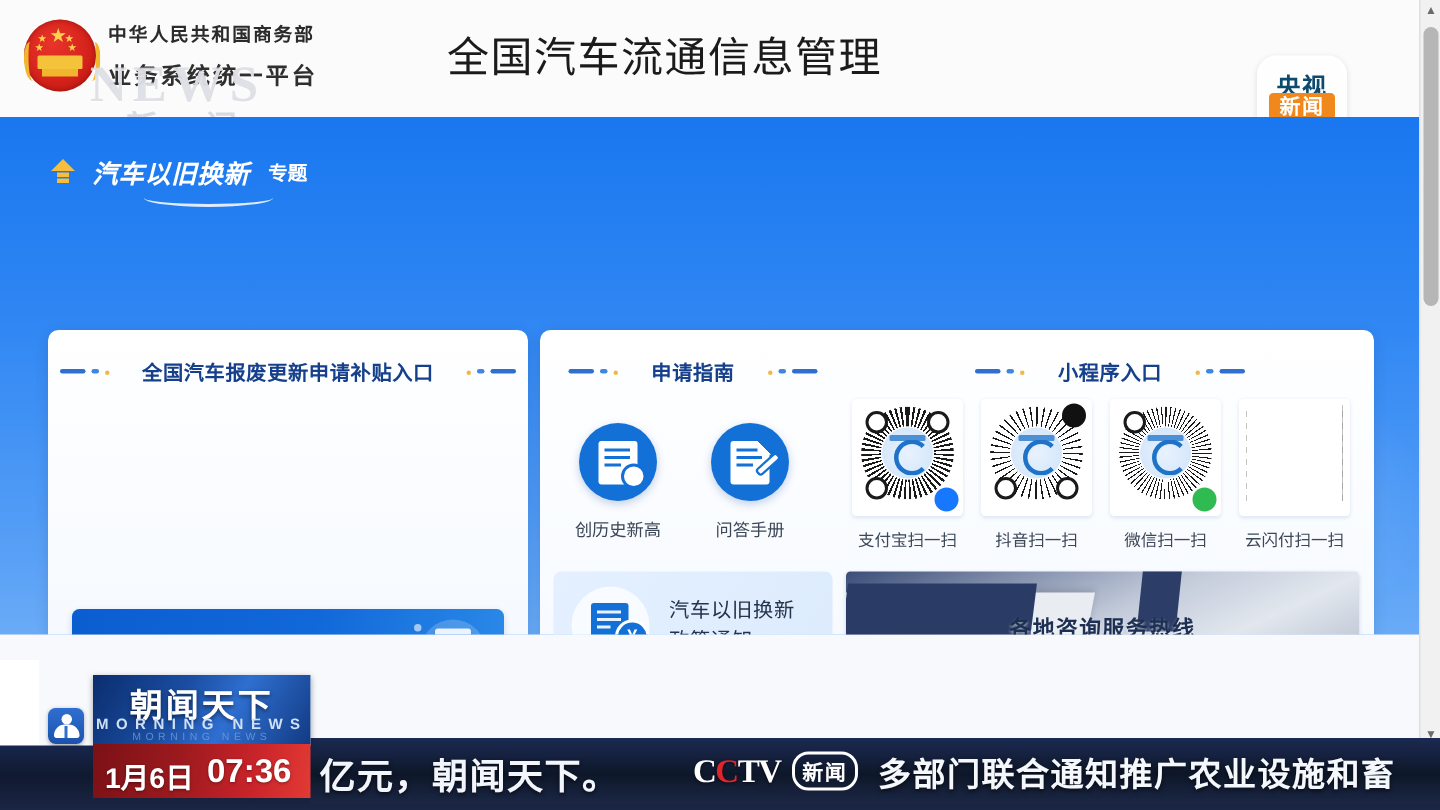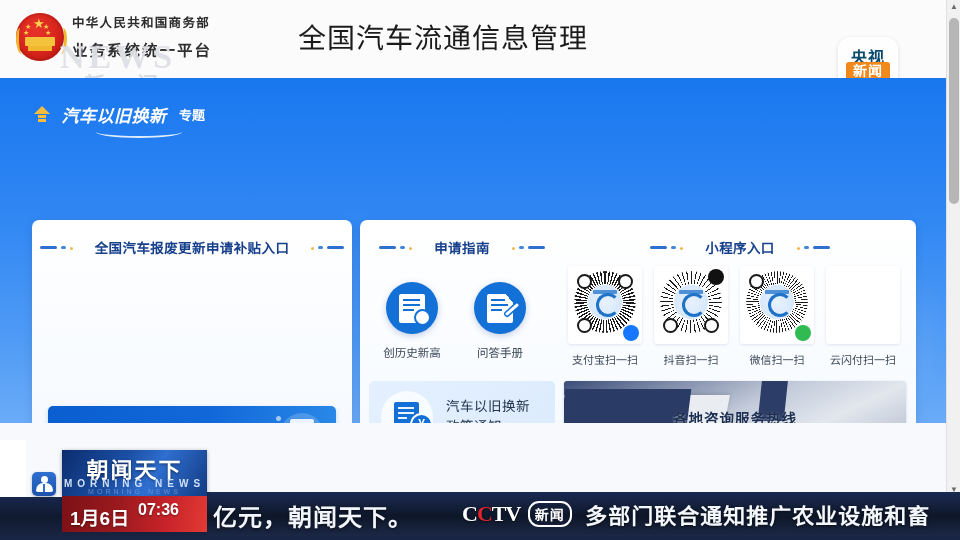--- a/index.html
+++ b/index.html
@@ -193,21 +193,21 @@
     color:#fff;letter-spacing:2px;text-shadow:0 1px 3px rgba(0,0,0,.5);}
   .prog-logo .en{position:absolute;left:0;top:28px;width:145px;text-align:center;font-size:10px;font-weight:bold;
     color:#cfe0f8;letter-spacing:5px;}
   .prog-logo .en2{position:absolute;left:0;top:38px;width:145px;text-align:center;font-size:7px;
     color:#7fa4dc;letter-spacing:3px;opacity:.7;}
 
   .datebar{position:absolute;left:62px;top:496px;width:145px;height:36px;
     background:linear-gradient(100deg,#7b1116 0%,#9c1a1e 40%,#c8232a 72%,#e23a34 100%);}
   .datebar .d{position:absolute;left:8px;top:7px;font-size:19px;font-weight:bold;color:#fff;
     text-shadow:0 1px 2px rgba(0,0,0,.4);white-space:nowrap;}
-  .datebar .t{position:absolute;left:76px;top:5px;font-size:16px;font-weight:bold;color:#fff;
+  .datebar .t{position:absolute;left:76px;top:5px;font-size:22px;font-weight:bold;color:#fff;
     text-shadow:0 1px 2px rgba(0,0,0,.4);white-space:nowrap;font-family:"Liberation Sans",sans-serif;text-align:right;}
 
   .ticker-top{position:absolute;left:207px;top:492px;width:753px;height:44px;
     background:linear-gradient(180deg,#1b2a52 0%,#0e1729 55%,#1b2745 100%);}
   .ticker-top .txt{position:absolute;left:6px;top:6px;font-size:24px;font-weight:bold;color:#f2f5fb;
     white-space:nowrap;text-shadow:0 1px 3px rgba(0,0,0,.6);letter-spacing:1px;}
 
   .cctv-news{position:absolute;left:462px;top:498px;height:28px;white-space:nowrap;}
   .cctv-news .c{display:inline-block;vertical-align:middle;font-size:22px;font-weight:bold;color:#fff;
     letter-spacing:-1px;font-family:"Liberation Serif",serif;text-shadow:0 1px 2px rgba(0,0,0,.6);}

